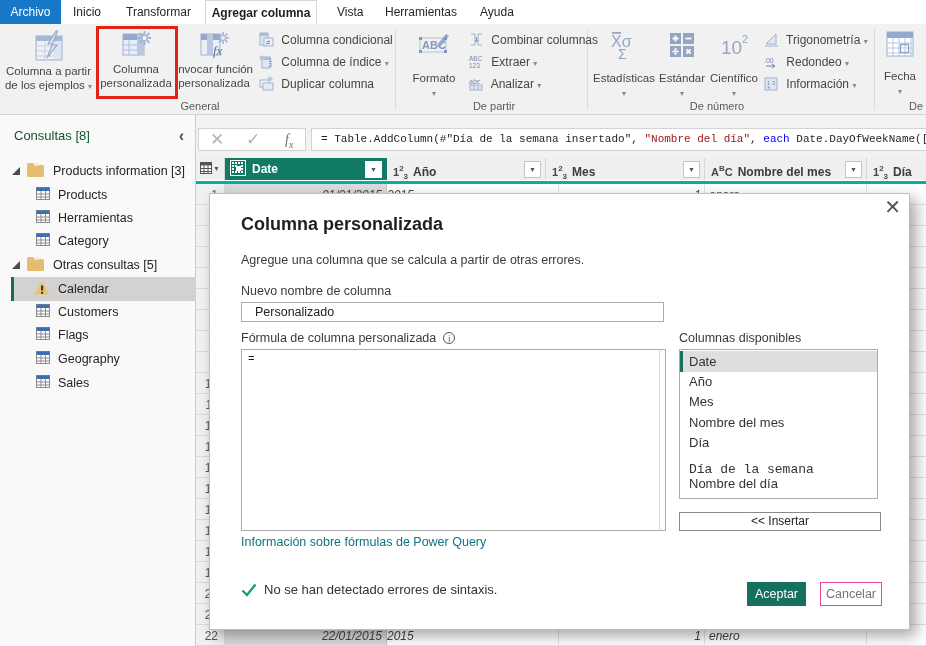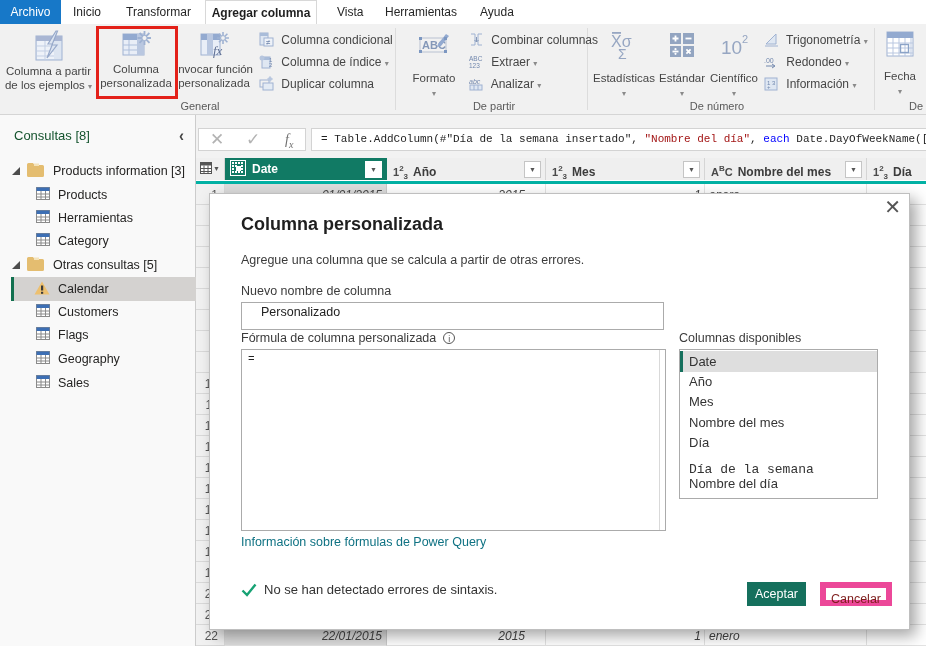--- a/index.html
+++ b/index.html
@@ -47,45 +47,45 @@
   #table { position:absolute; left:196px; top:43px; width:730px; height:488px; background:#fff; }
   .hcell { position:absolute; top:0; height:22px; background:#efefef; border-right:1px solid #d5d5d5; font-size:12px; font-weight:bold; color:#3c3c3c; line-height:22px; white-space:nowrap; overflow:hidden; }
   .hdrop { position:absolute; top:3px; right:4px; width:17px; height:17px; background:#fff; border:1px solid #c5c5c5; font-size:7px; color:#555; text-align:center; line-height:15px; }
   .dtype { font-size:11px; font-weight:bold; color:#4a4a4a; padding:0 5px 0 6px; }
   .dtype sup { font-size:8px; } .dtype sub { font-size:8px; }
   #tealline { position:absolute; left:0; top:23px; width:730px; height:3px; background:#02b1a4; }
   .row { position:absolute; left:0; width:730px; height:21px; }
   .cell { position:absolute; top:0; height:21px; border-right:1px solid #e3e3e3; border-bottom:1px solid #e3e3e3; font-size:12px; font-style:italic; color:#444; line-height:22px; white-space:nowrap; overflow:hidden; }
   .rn { left:0; width:29px; background:#f1f1f1; border-right:1px solid #d9d9d9; border-bottom:1px solid #d9d9d9; text-align:right; padding-right:6px; color:#555; font-style:normal; }
   .cdate { left:29px; width:162px; background:#dcdcdc; border-right:1px solid #c9c9c9; text-align:right; padding-right:4px; }
-  .cano { left:191px; width:159px; text-align:right; padding-right:20px; }
+  .cano { left:191px; width:172px; text-align:left; padding-right:20px; }
   .cmes { left:350px; width:159px; text-align:right; padding-right:3px; }
   .cnom { left:509px; width:162px; text-align:left; padding-left:4px; }
   .cdia { left:671px; width:59px; border-right:none; }
 
   
   #dialog { position:absolute; left:209px; top:193px; width:701px; height:437px; background:#fff; border:1px solid #bfbfbf; box-shadow:6px 6px 14px rgba(0,0,0,0.35); z-index:40; }
   #dlg-x { position:absolute; right:8px; top:1px; font-size:20px; color:#555; font-weight:normal; }
   #dlg-title { position:absolute; left:31px; top:20px; font-size:18px; font-weight:bold; color:#1f1f1f; }
   #dlg-sub { position:absolute; left:31px; top:59px; font-size:12.5px; color:#3b3b3b; }
   .dlbl { position:absolute; font-size:12.5px; color:#3b3b3b; }
-  #dlg-input { position:absolute; left:31px; top:108px; width:423px; height:28px; border:1px solid #ababab; font-size:12.5px; line-height:18px; padding-left:19px; color:#222; }
+  #dlg-input { position:absolute; left:31px; top:108px; width:423px; height:20px; border:1px solid #ababab; font-size:12.5px; line-height:18px; padding-left:13px; color:#222; }
   #dlg-area { position:absolute; left:31px; top:155px; width:425px; height:182px; border:1px solid #ababab; }
   #dlg-area .eq { position:absolute; left:6px; top:3px; font-family:"Liberation Mono", monospace; font-size:11px; color:#222; }
   #dlg-area .sb { position:absolute; right:5px; top:0; width:1px; height:180px; background:#d9d9d9; }
   #dlg-list { position:absolute; left:469px; top:155px; width:199px; height:150px; border:1px solid #ababab; background:#fff; }
   .litem { position:absolute; left:0; width:197px; height:21px; line-height:21px; font-size:13px; color:#333; padding-left:9px; }
   #li-sel { position:absolute; left:0; top:1px; width:197px; height:21px; background:#dedede; border-left:3px solid #15705d; }
   #dlg-insert { position:absolute; left:469px; top:318px; width:202px; height:19px; border:1px solid #8a8a8a; background:#fff; text-align:center; font-size:12px; color:#222; line-height:17px; }
   #dlg-link { position:absolute; left:31px; top:341px; font-size:12.5px; color:#0f7283; }
   #dlg-check { position:absolute; left:31px; top:388px; font-size:13px; color:#333; }
   #dlg-check svg { vertical-align:-3px; margin-right:7px; }
   .dbtn { position:absolute; top:388px; height:24px; font-size:12.5px; text-align:center; line-height:22px; }
   #btn-ok { left:537px; width:59px; background:#15705d; color:#fff; border:1px solid #15705d; }
-  #btn-cancel { left:610px; width:72px; background:#fff; color:#7f1d1d; border:6px solid #ec4899; }
+  #btn-cancel { left:610px; width:62px; background:#fff; color:#737373; border:1px solid #ec4899; }
 </style>
 </head>
 <body>
 
 <div id="tabbar">
   <div class="tab" id="tab-archivo">Archivo</div>
   <div class="tab" style="left:73px;">Inicio</div>
   <div class="tab" style="left:126px;">Transformar</div>
   <div class="tab" id="tab-active">Agregar columna</div>
   <div class="tab" style="left:337px;">Vista</div>
@@ -603,19 +603,20 @@
   <div id="dlg-list">
     <div id="li-sel"></div>
     <div class="litem" style="top:1px;">Date</div>
     <div class="litem" style="top:21px;">Año</div>
     <div class="litem" style="top:41px;">Mes</div>
     <div class="litem" style="top:62px;">Nombre del mes</div>
     <div class="litem" style="top:82px;">Día</div>
     <div class="litem" style="top:109px;font-family:Liberation Mono, monospace;">Día de la semana</div>
     <div class="litem" style="top:123px;">Nombre del día</div>
   </div>
+  <div id="dlg-insert">&lt;&lt; Insertar</div>
   <div id="dlg-link">Información sobre fórmulas de Power Query</div>
   <div id="dlg-check"><svg width="16" height="14" viewBox="0 0 16 14">
         <path d="M1.5 7.5 L6 12 L14.5 1.5" stroke="#17a274" stroke-width="2.4" fill="none"></path>
       </svg>No se han detectado errores de sintaxis.</div>
   <div class="dbtn" id="btn-ok">Aceptar</div>
   <div class="dbtn" id="btn-cancel">Cancelar</div>
 </div>
 
 </body></html>

